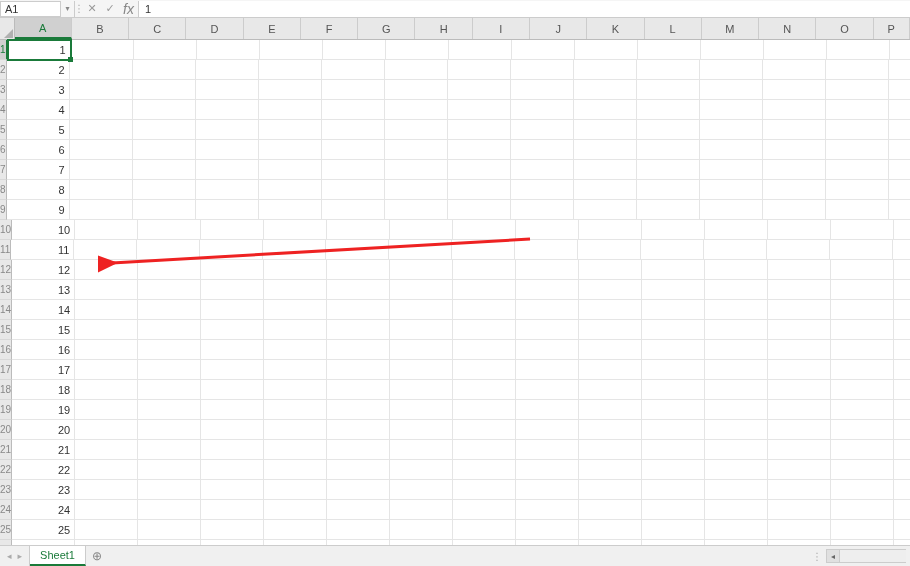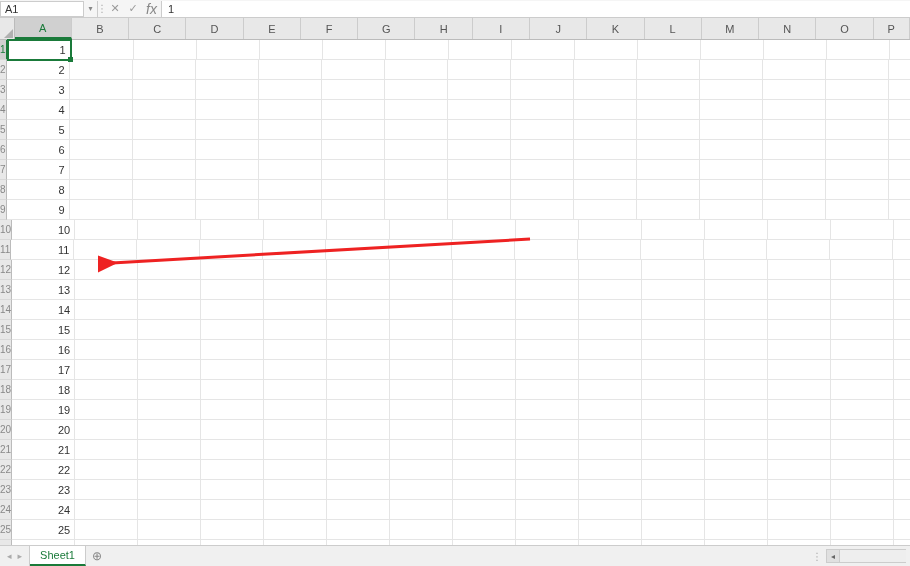--- a/index.html
+++ b/index.html
@@ -15,21 +15,21 @@
 
 
 .formula-bar {
   height: 18px;
   display: flex;
   align-items: center;
   border-bottom: 1px solid #ccc;
   background: #f5f5f5;
 }
 .name-box {
-  width: 84px;
+  width: 61px;
   padding: 0 4px;
   font-size: 11px;
   color: #333;
   background: #fff;
   border: 1px solid #ccc;
   height: 16px;
   display: flex;
   align-items: center;
 }
 .name-box-arrow {

